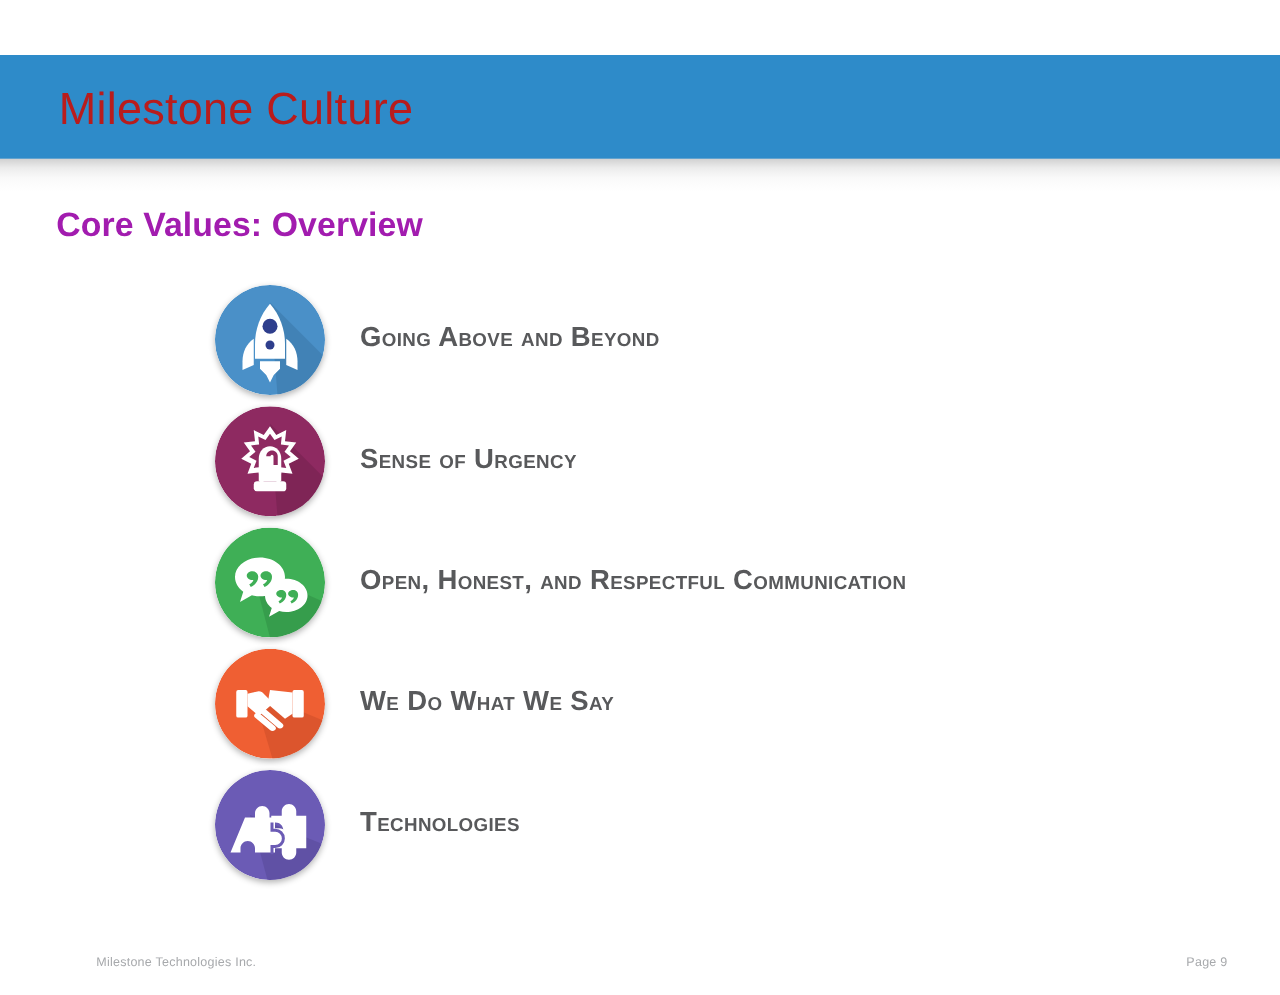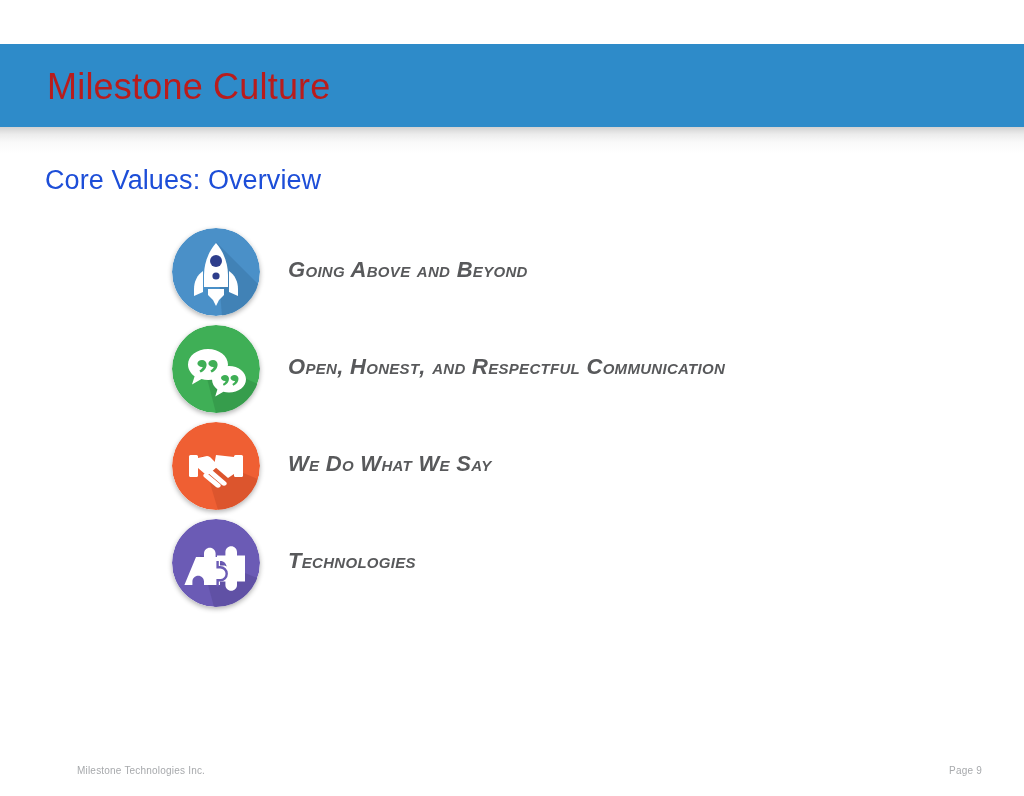--- a/index.html
+++ b/index.html
@@ -56,34 +56,33 @@
     line-height: 42px;
     white-space: nowrap;
   }
 
   
   .subtitle {
     position: absolute;
     left: 45px;
     top: 163px;
     font-size: 27px;
-    font-weight: 400;
-    color: #1d4ed8;
+    font-weight: 700;
+    color: #a21caf;
     letter-spacing: 0.1px;
     line-height: 34px;
     white-space: nowrap;
   }
 
   
   .values-list {
     position: absolute;
     left: 0;
     top: 228px;
     width: 844px;
-    font-style: italic;
   }
   .value-row {
     position: relative;
     height: 97px;
   }
 
   .icon-wrap {
     position: absolute;
     left: 172px;
     top: 0;
@@ -169,20 +168,42 @@
               <path d="M36 61 l16 0 0 6 -5 5 -3 6 -3 -6 -5 -5 z"></path>
             </g>
             <circle cx="44" cy="33" r="6" fill="#2E3E8C"></circle>
             <circle cx="44" cy="48" r="3.6" fill="#2E3E8C"></circle>
           </svg>
         </div>
       </div>
       <div class="value-label">Going Above and Beyond</div>
     </div>
 
+    <div class="value-row">
+      <div class="icon-wrap">
+        <div class="icon-circle">
+          <svg viewBox="0 0 88 88" xmlns="http://www.w3.org/2000/svg">
+            <circle cx="44" cy="44" r="44" fill="#8E2A61"></circle>
+            <path d="M44 14 L88 58 L88 88 L50 88 Z" fill="#72204E" opacity="0.55"></path>
+            <g fill="#ffffff">
+              <path d="M44 16 l5 7 8 -4 -1 9 9 1 -5 7 7 6 -8 4 3 8 -9 -1 -1 9 -8 -5 -8 5 -1 -9 -9 1 3 -8 -8 -4 7 -6 -5 -7 9 -1 -1 -9 8 4 z"></path>
+            </g>
+            <g fill="#8E2A61">
+              <path d="M44 22 l3.6 5 5.8 -2.9 -0.7 6.5 6.5 0.7 -3.6 5 5 4.3 -5.8 2.9 2.2 5.8 -6.5 -0.7 -0.7 6.5 -5.8 -3.6 -5.8 3.6 -0.7 -6.5 -6.5 0.7 2.2 -5.8 -5.8 -2.9 5 -4.3 -3.6 -5 6.5 -0.7 -0.7 -6.5 5.8 2.9 z"></path>
+            </g>
+            <g fill="#ffffff">
+              <path d="M35 42 c0 -6 4 -10 9 -10 s9 4 9 10 l0 18 -18 0 z"></path>
+              <rect x="31" y="60" width="26" height="8" rx="2.5"></rect>
+            </g>
+            <path d="M41 40 c0 -2.6 2 -4.6 4.6 -4.6 2.6 0 4.6 2 4.6 4.6 l0 7 -3.4 0 0 -7 c0 -0.7 -0.5 -1.3 -1.2 -1.3 -0.7 0 -1.2 0.6 -1.2 1.3 z" fill="#8E2A61"></path>
+          </svg>
+        </div>
+      </div>
+      <div class="value-label">Sense of Urgency</div>
+    </div>
 
     <div class="value-row">
       <div class="icon-wrap">
         <div class="icon-circle">
           <svg viewBox="0 0 88 88" xmlns="http://www.w3.org/2000/svg">
             <circle cx="44" cy="44" r="44" fill="#3FAF56"></circle>
             <path d="M30 34 L88 60 L88 88 L44 88 Z" fill="#2E8C42" opacity="0.5"></path>
             <g fill="#ffffff">
               <path d="M36 24 c11 0 20 7 20 15.5 0 8.5 -9 15.5 -20 15.5 -2.3 0 -4.5 -0.3 -6.5 -0.9 l-9.5 5.4 2.6 -8.2 c-4 -2.9 -6.6 -7.1 -6.6 -11.8 0 -8.5 9 -15.5 20 -15.5 z"></path>
             </g>

